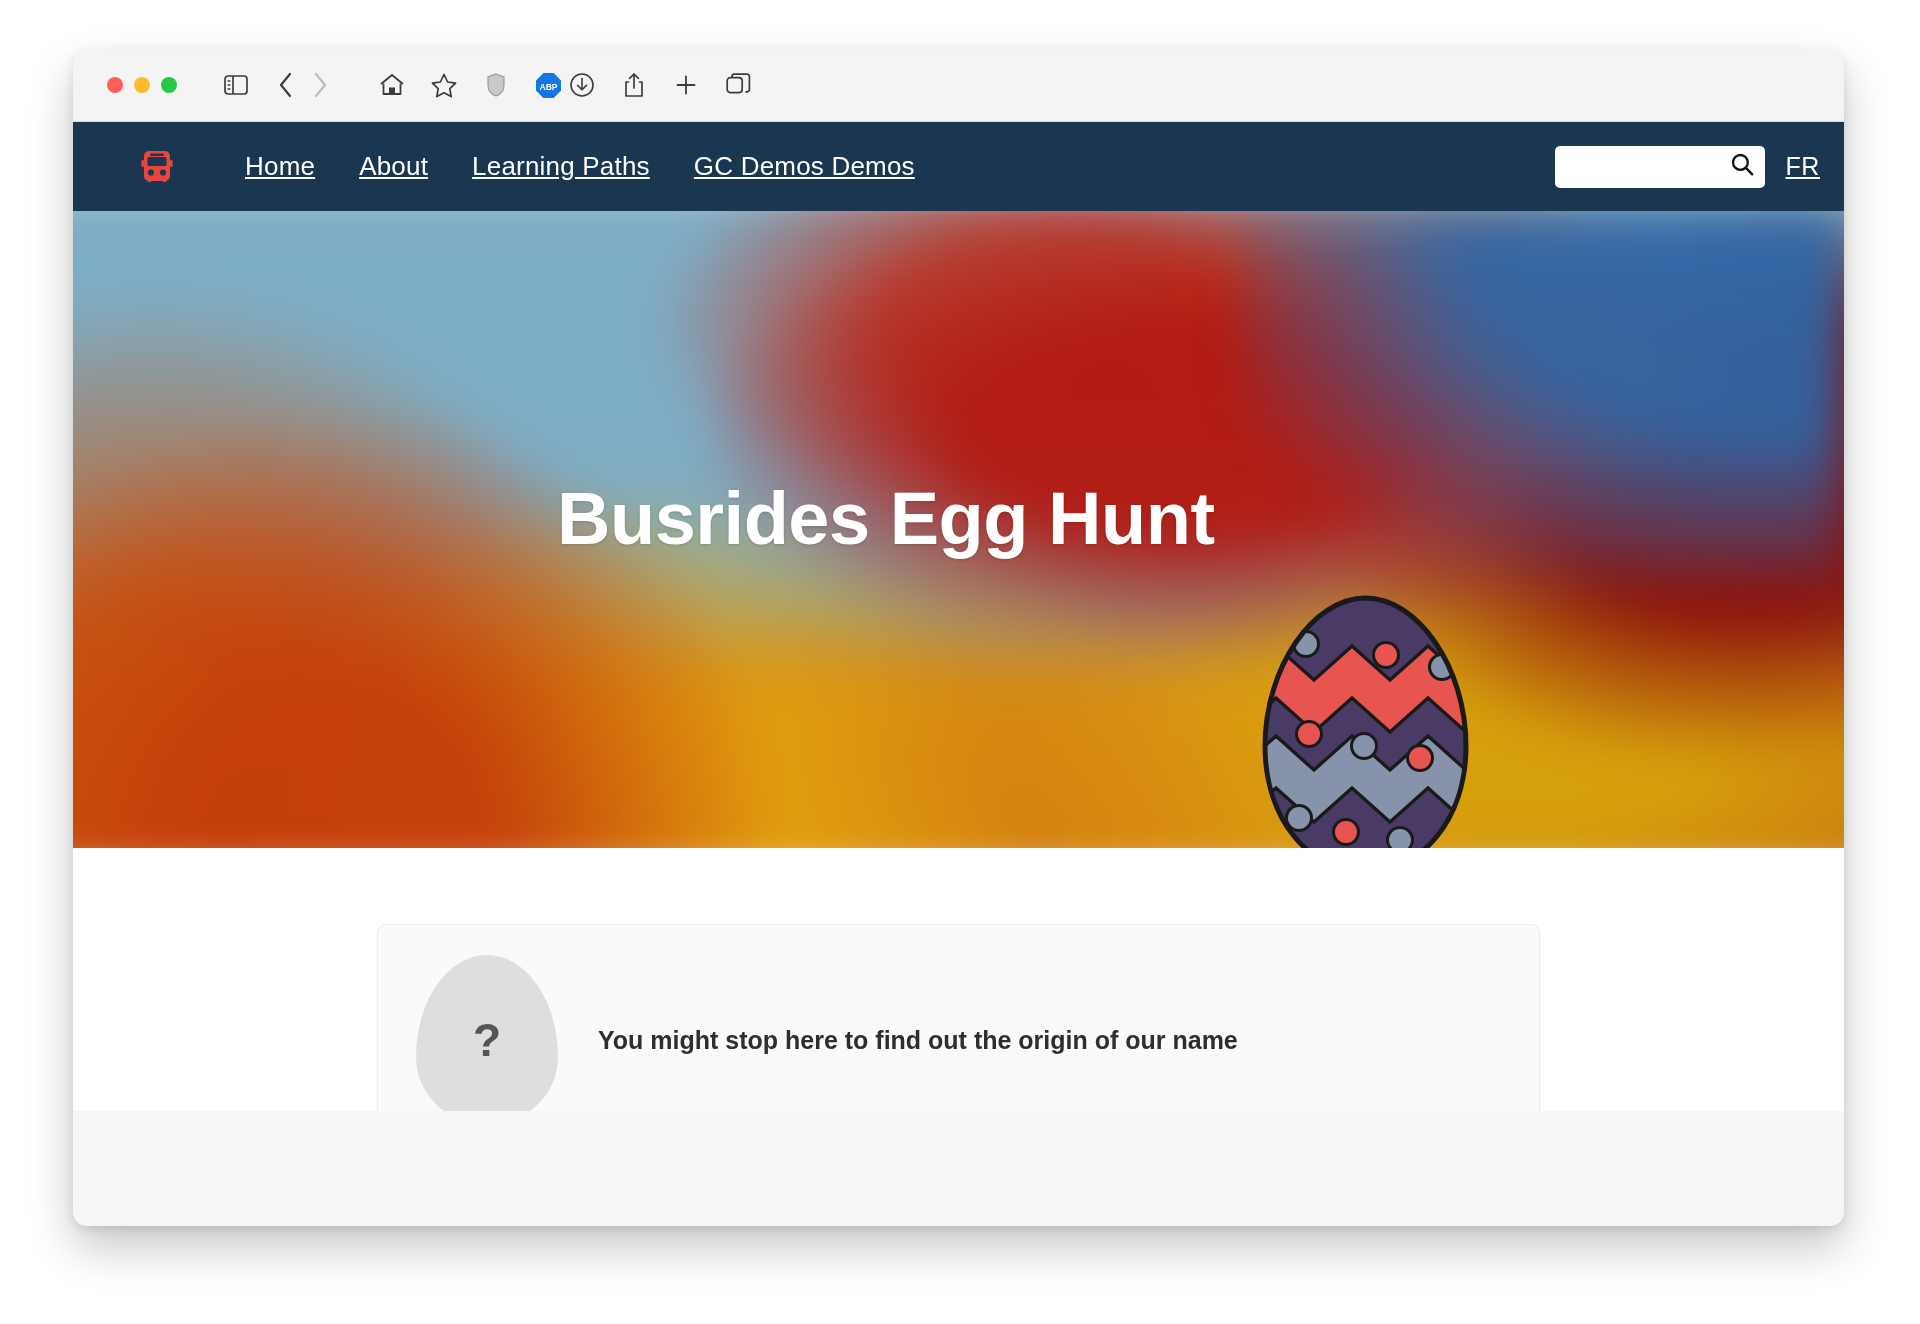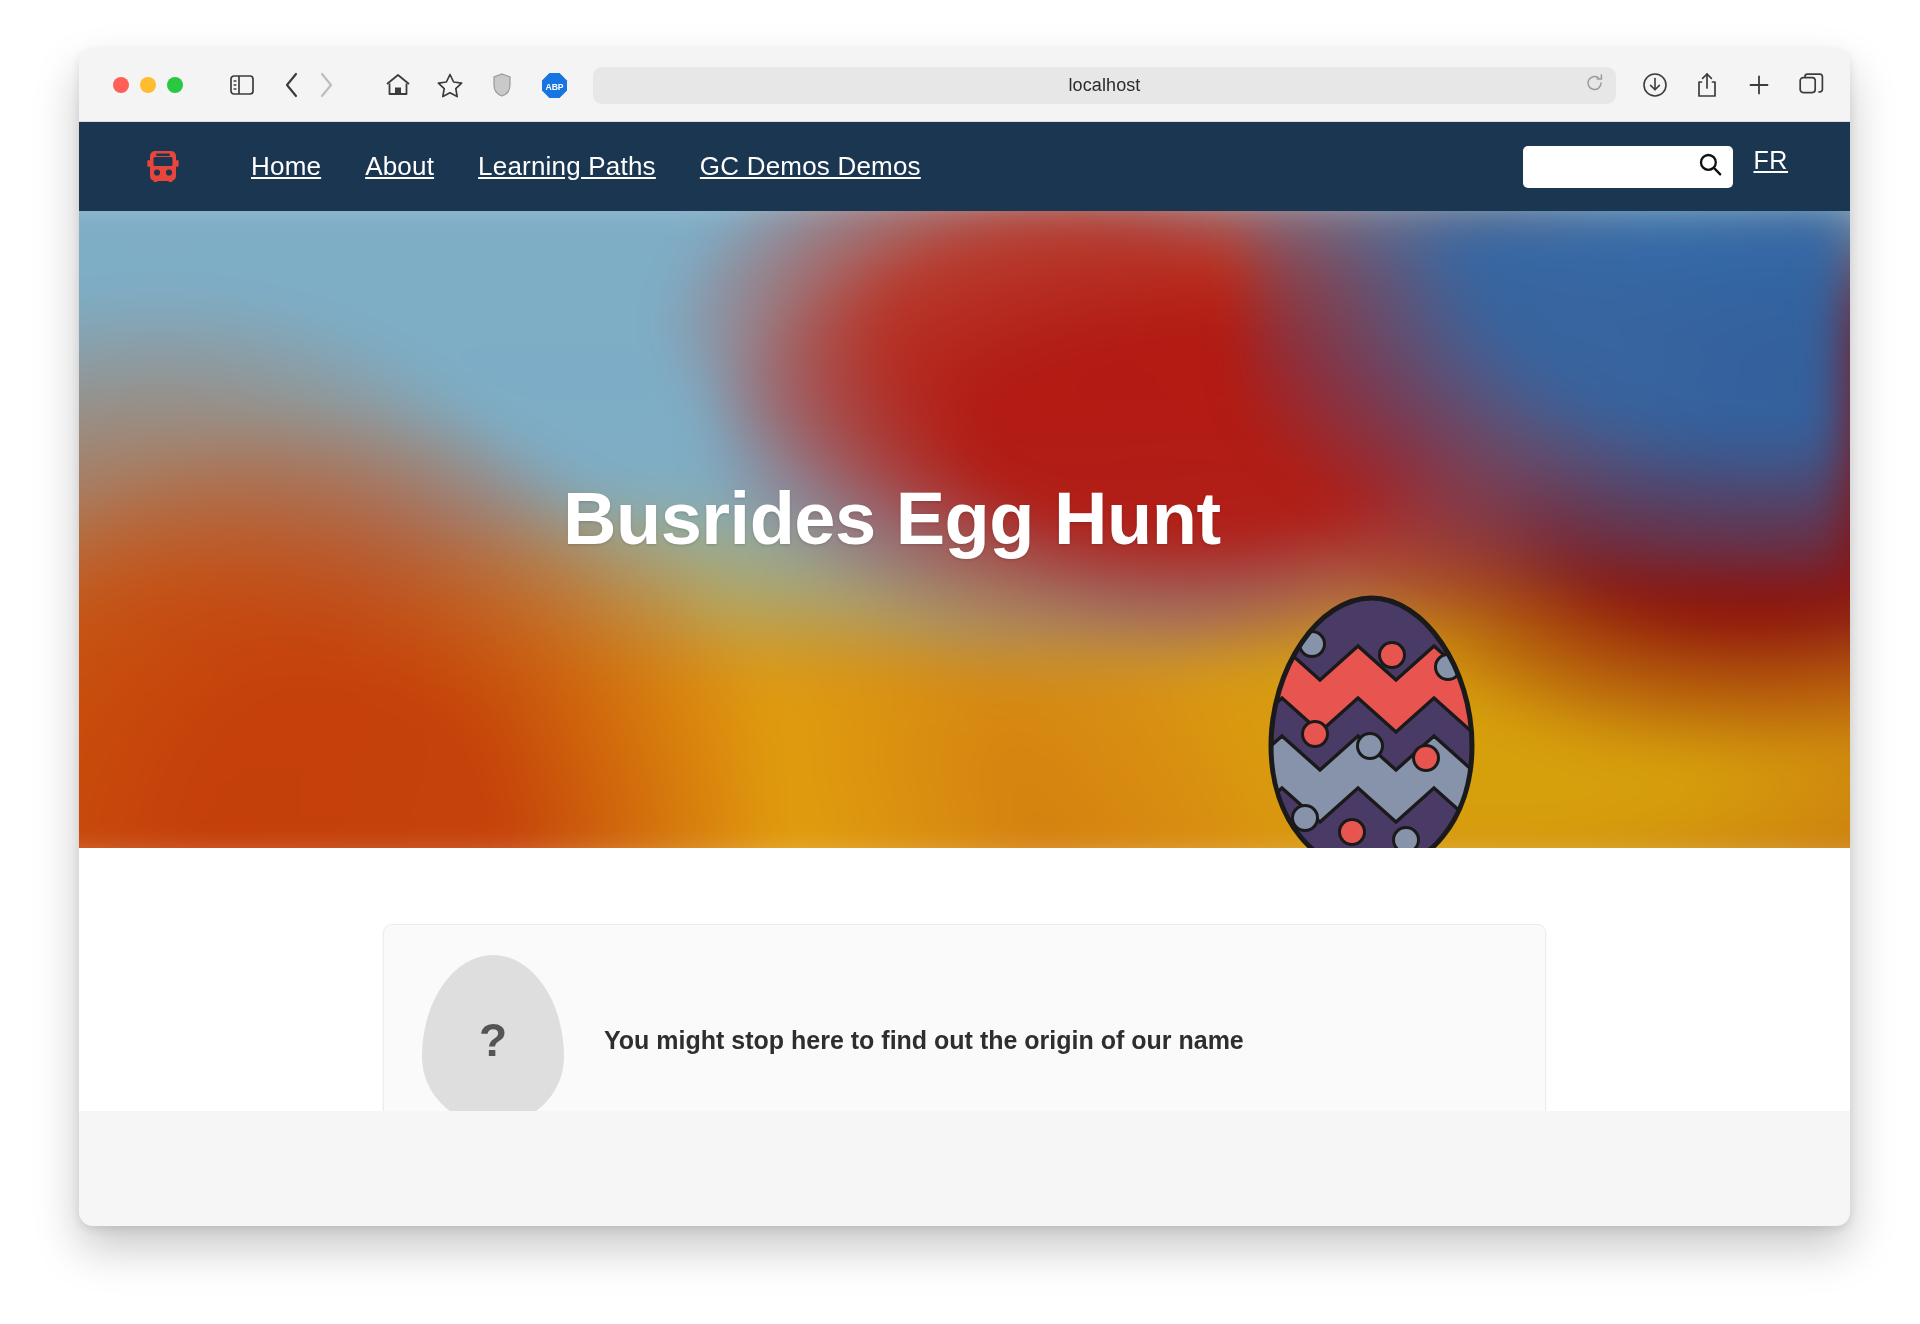--- a/index.html
+++ b/index.html
@@ -16,21 +16,21 @@
   #desktop {
     position: relative;
     width: 1920px;
     height: 1324px;
     background: #ffffff;
   }
 
   
   #browser-window {
     position: absolute;
-    left: 79px;
+    left: 73px;
     top: 49px;
     width: 1771px;
     height: 1177px;
     border-radius: 14px;
     background: #f6f6f6;
     box-shadow: 0 22px 46px rgba(0,0,0,0.22), 0 3px 10px rgba(0,0,0,0.10);
     overflow: hidden;
   }
 
   
@@ -110,21 +110,22 @@
   .nav-link {
     color: #ffffff;
     font-size: 26px;
     padding: 0 22px;
     white-space: nowrap;
     letter-spacing: .2px;
   }
   #nav-right {
     margin-left: auto;
     display: flex;
-    padding-right: 62px;
+    align-items: center;
+    padding-right: 24px;
     gap: 20px;
   }
   #search-box {
     width: 210px;
     height: 42px;
     background: #ffffff;
     border-radius: 5px;
     display: flex;
     align-items: center;
     justify-content: flex-end;
@@ -339,29 +340,20 @@
 
         <div class="tb-gap-d"></div>
 
         <div class="tb-icon">
           <svg width="27" height="27" viewBox="0 0 27 27">
             <polygon points="8.4,1 18.6,1 26,8.4 26,18.6 18.6,26 8.4,26 1,18.6 1,8.4" fill="#1675e0"></polygon>
             <text x="13.5" y="17.6" font-family="Liberation Sans, sans-serif" font-size="8.6" font-weight="700" fill="#ffffff" text-anchor="middle">ABP</text>
           </svg>
         </div>
 
-        <div id="address-bar">
-          <span id="address-text">localhost</span>
-          <span id="reload-icon">
-            <svg width="19" height="19" viewBox="0 0 19 19" fill="none" stroke="#9a9a9a" stroke-width="1.5" stroke-linecap="round">
-              <path d="M16 9.5 A6.5 6.5 0 1 1 13.4 4.3"></path>
-              <polyline points="16.4,1.4 16.4,5.6 12.2,5.6"></polyline>
-            </svg>
-          </span>
-        </div>
 
         <div class="tb-icon">
           <svg width="26" height="26" viewBox="0 0 26 26" fill="none" stroke="#3c3c3c" stroke-width="1.6" stroke-linecap="round" stroke-linejoin="round">
             <circle cx="13" cy="13" r="11"></circle>
             <line x1="13" y1="6.5" x2="13" y2="17.5"></line>
             <polyline points="8.6,13.4 13,17.8 17.4,13.4"></polyline>
           </svg>
         </div>
 
         <div class="tb-gap-d"></div>

